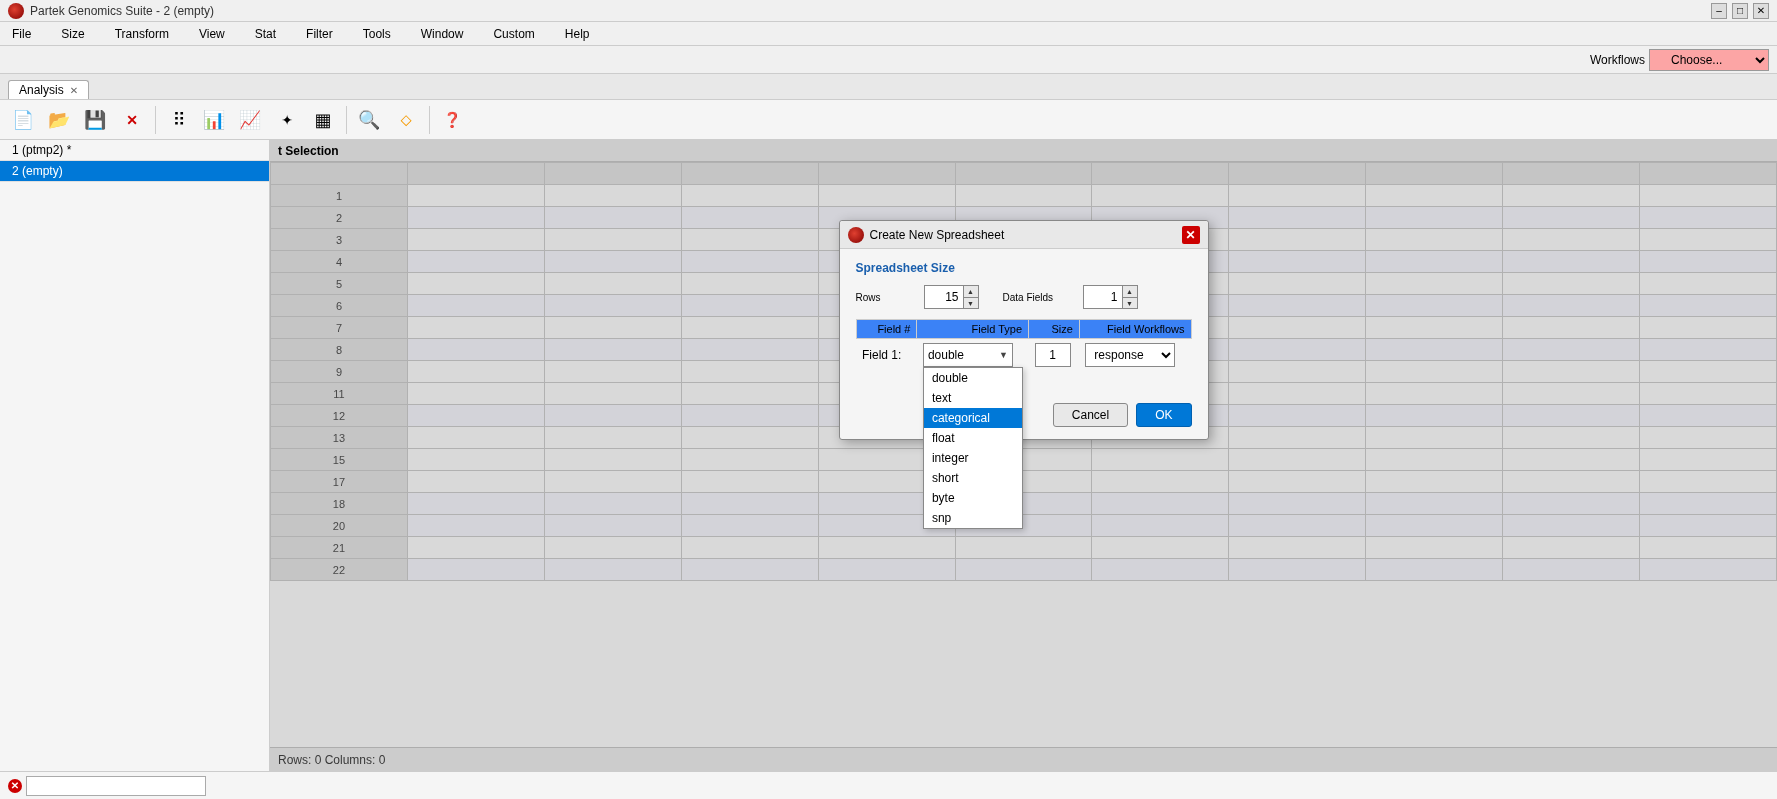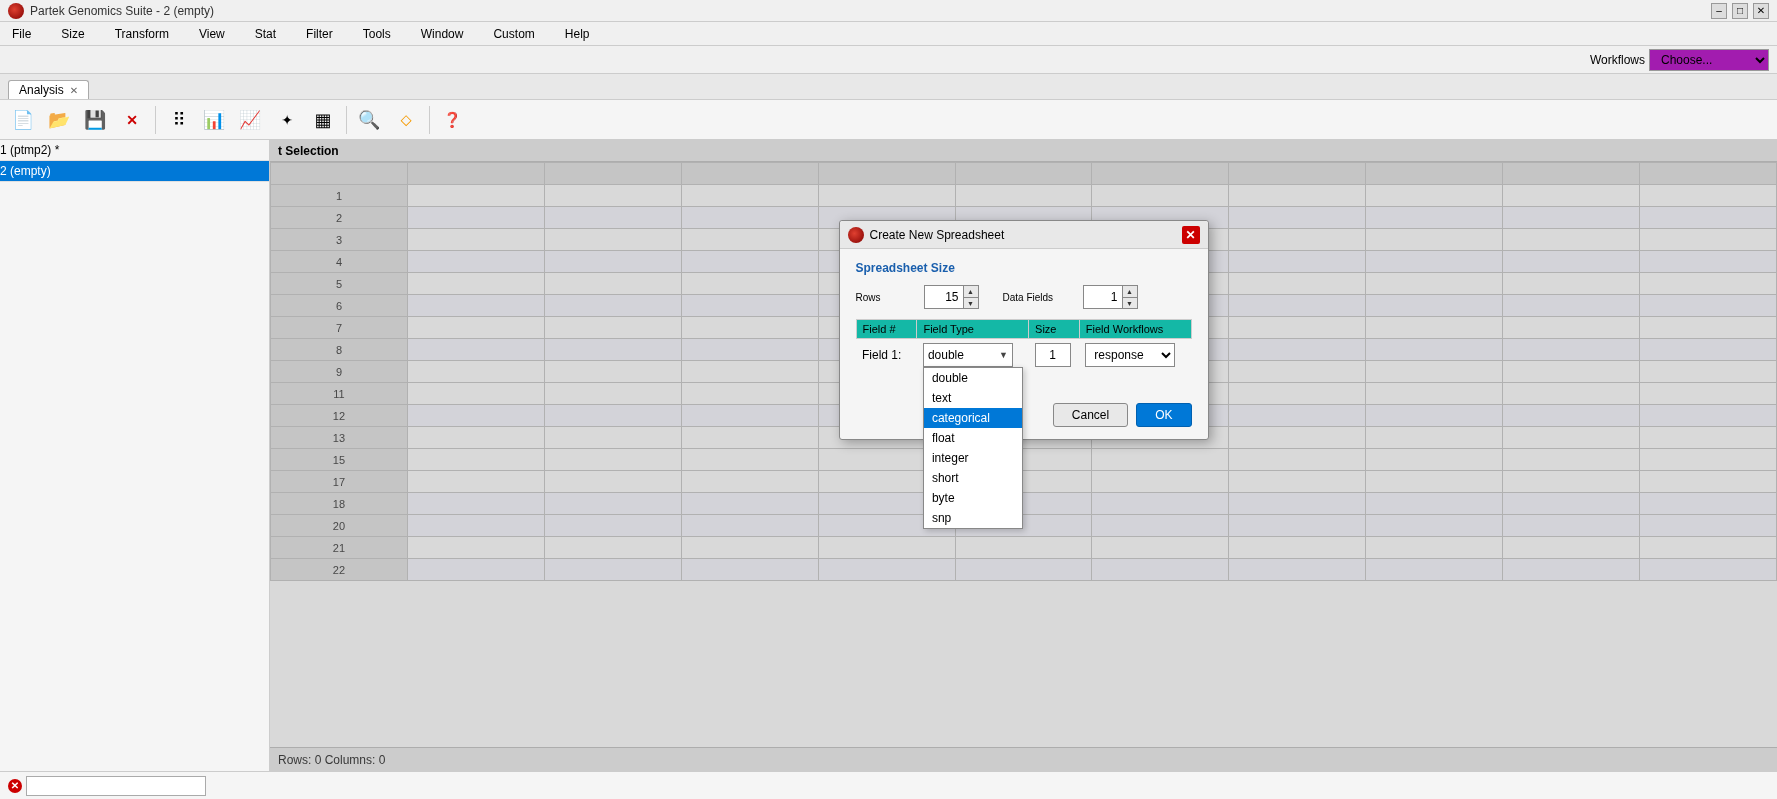--- a/index.html
+++ b/index.html
@@ -50,22 +50,22 @@
       height: 28px;
       display: flex;
       align-items: center;
       padding: 0 8px;
       border-bottom: 1px solid #ccc;
       justify-content: flex-end;
     }
     #workflow-label { font-size: 12px; margin-right: 4px; }
     #workflow-select {
       border: 1px solid #999;
-      padding: 2px 7px;
-      background: #a21caf;
+      padding: 2px 17px;
+      background: #fca5a5;
       font-size: 12px;
       width: 120px;
     }
 
     
     #tab-bar {
       background: #e8e8e8;
       height: 26px;
       display: flex;
       align-items: flex-end;
@@ -118,21 +118,21 @@
 
     
     #sidebar {
       width: 270px;
       background: #f5f5f5;
       border-right: 1px solid #ccc;
       overflow-y: auto;
       flex-shrink: 0;
     }
     .sidebar-item {
-      padding: 3px 0;
+      padding: 3px 12px;
       cursor: pointer;
       font-size: 12px;
       border-bottom: 1px solid #e0e0e0;
     }
     .sidebar-item.active { background: #0078d7; color: white; }
 
     
     #content-area {
       flex: 1;
       background: white;
@@ -318,26 +318,26 @@
       color: #333;
     }
     .spinner-btn + .spinner-btn { border-top: 1px solid #888; }
 
     .field-table {
       width: 100%;
       border-collapse: collapse;
       margin-bottom: 12px;
     }
     .field-table th {
-      background: #14b8a6;
+      background: #3b82f6;
       border: 1px solid #ccc;
       padding: 3px 6px;
       font-size: 11px;
       font-weight: normal;
-      text-align: left;
+      text-align: right;
     }
     .field-table td {
       padding: 4px 6px;
       font-size: 12px;
     }
 
     .select-dropdown {
       position: relative;
       display: inline-block;
     }

